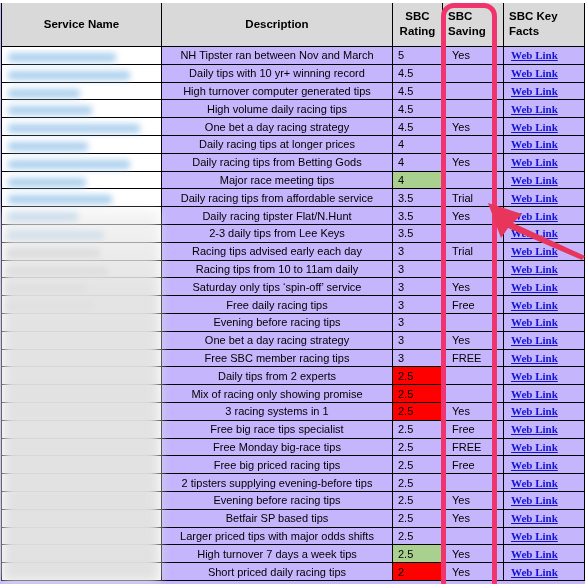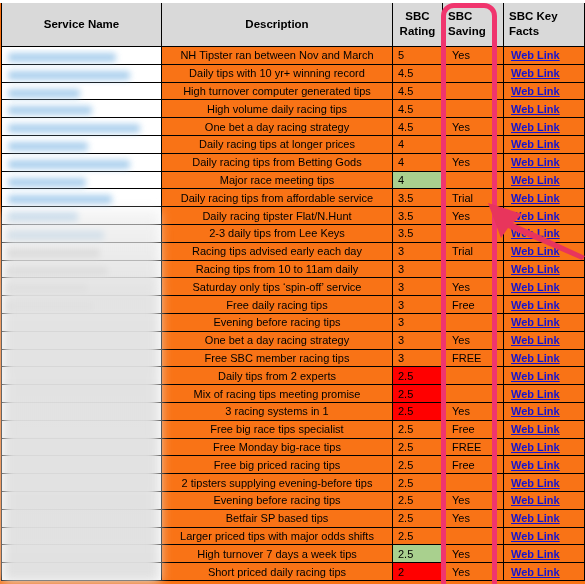--- a/index.html
+++ b/index.html
@@ -14,21 +14,21 @@
     overflow: hidden;
     position: relative;
   }
 
   #sheet {
     position: absolute;
     left: 0;
     top: 0;
     width: 585px;
     height: 584px;
-    background: #f97316;
+    background: #c4b5fd;
   }
 
   table.grid {
     border-collapse: collapse;
     table-layout: fixed;
     width: 583px;
     margin-left: 1px;
     font-size: 11px;
     color: #000000;
   }
@@ -72,21 +72,21 @@
     padding: 0;
     background: #ffffff;
     border-left: 1px solid #000000;
     border-right: 1px solid #000000;
     border-top: 1px solid #000000;
     border-bottom: 1px solid #000000;
   }
   td.cell-desc   { text-align: center; }
   td.cell-rating { text-align: left; padding-left: 5px; }
   td.cell-saving { text-align: left; padding-left: 9px; }
-  td.cell-facts  { text-align: left; padding-left: 7px; }
+  td.cell-facts  { text-align: left; padding-left: 7px; font-family: Liberation Serif, serif; }
 
   td.fill-green { background: #a9d08e; }
   td.fill-red   { background: #ff0000; }
 
   a.weblink {
     color: #1414d2;
     text-decoration: underline;
     font-size: 11px;
     font-weight: bold;
   }
@@ -316,21 +316,21 @@
         </tr>
         <tr>
           <td class="cell-service"></td>
           <td class="cell-desc">Daily tips from 2 experts</td>
           <td class="cell-rating fill-red">2.5</td>
           <td class="cell-saving"></td>
           <td class="cell-facts"><a class="weblink" href="#">Web Link</a></td>
         </tr>
         <tr>
           <td class="cell-service"></td>
-          <td class="cell-desc">Mix of racing tips meeting promise</td>
+          <td class="cell-desc">Mix of racing only showing promise</td>
           <td class="cell-rating fill-red">2.5</td>
           <td class="cell-saving"></td>
           <td class="cell-facts"><a class="weblink" href="#">Web Link</a></td>
         </tr>
         <tr>
           <td class="cell-service"></td>
           <td class="cell-desc">3 racing systems in 1</td>
           <td class="cell-rating fill-red">2.5</td>
           <td class="cell-saving">Yes</td>
           <td class="cell-facts"><a class="weblink" href="#">Web Link</a></td>

